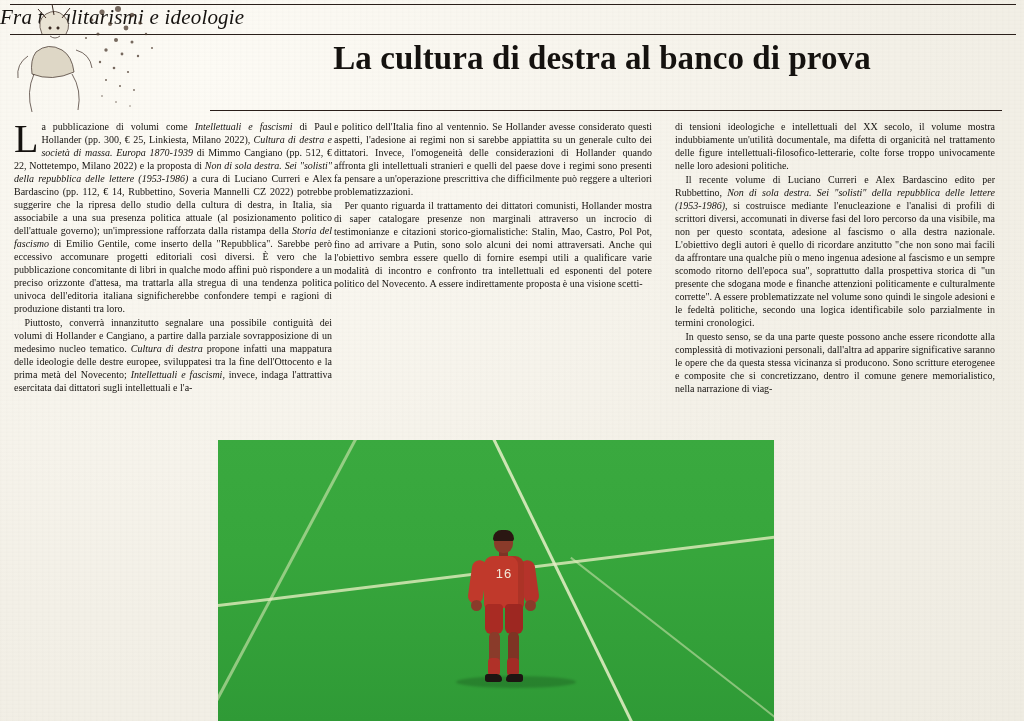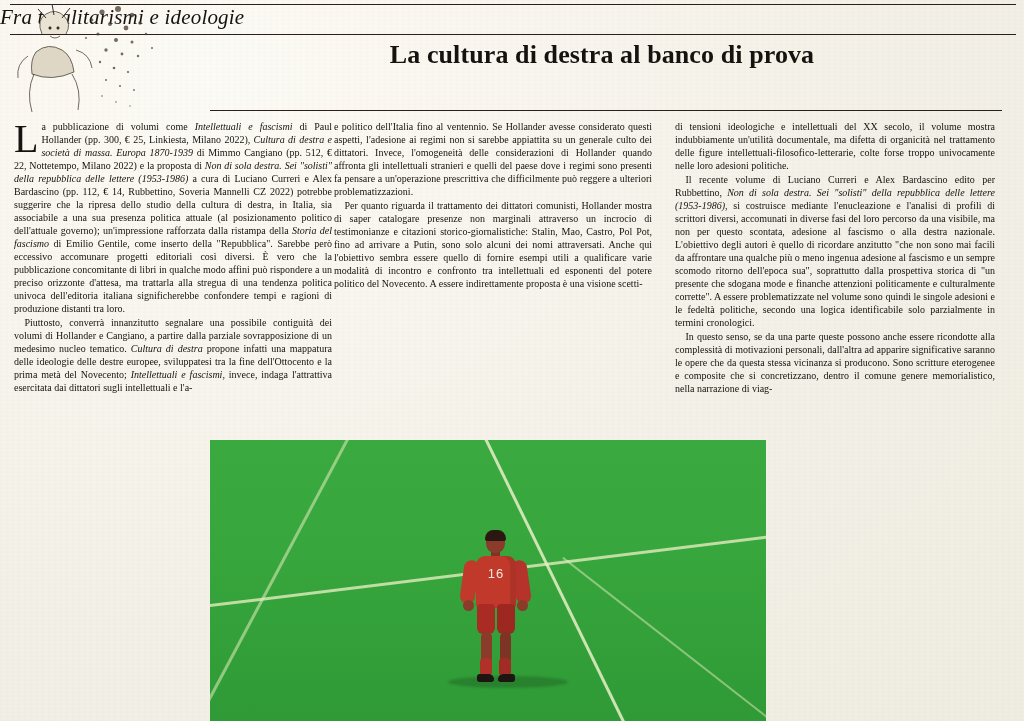--- a/index.html
+++ b/index.html
@@ -37,21 +37,21 @@
     position:absolute;left:0;right:0;top:5px;
     text-align:left;
     font-style:italic;
     font-size:21px;
     letter-spacing:0.2px;
   }
   .headline{
     position:absolute;left:210px;right:30px;top:40px;
     text-align:center;
     font-weight:bold;
-    font-size:26px;
+    font-size:33px;
     letter-spacing:0.1px;
   }
   .byline{
     position:absolute;left:210px;right:30px;top:82px;
     text-align:center;
     font-size:14.5px;
   }
   .rule-under-head{
     position:absolute;left:210px;right:22px;top:110px;height:0;
     border-top:1px solid #2a1f1a;
@@ -81,21 +81,21 @@
   .dropcap::first-letter{
     float:left;
     font-size:40px;
     line-height:0.84;
     padding:2px 3px 0 0;
     font-weight:normal;
   }
   i{font-style:italic;}
   
   .illus{
-    position:absolute;left:210px;top:440px;width:556px;height:281px;
+    position:absolute;left:218px;top:440px;width:556px;height:281px;
     background:linear-gradient(180deg,#3aa93f 0%, #37a63c 40%, #2f9a36 100%);
     overflow:hidden;
   }
   .pitch-line{
     position:absolute;background:rgba(232,240,200,0.75);
   }
   .pl-h{
     left:-40px;width:700px;height:3px;top:126px;
     transform:rotate(-7deg);
     background:rgba(226,236,190,0.8);

